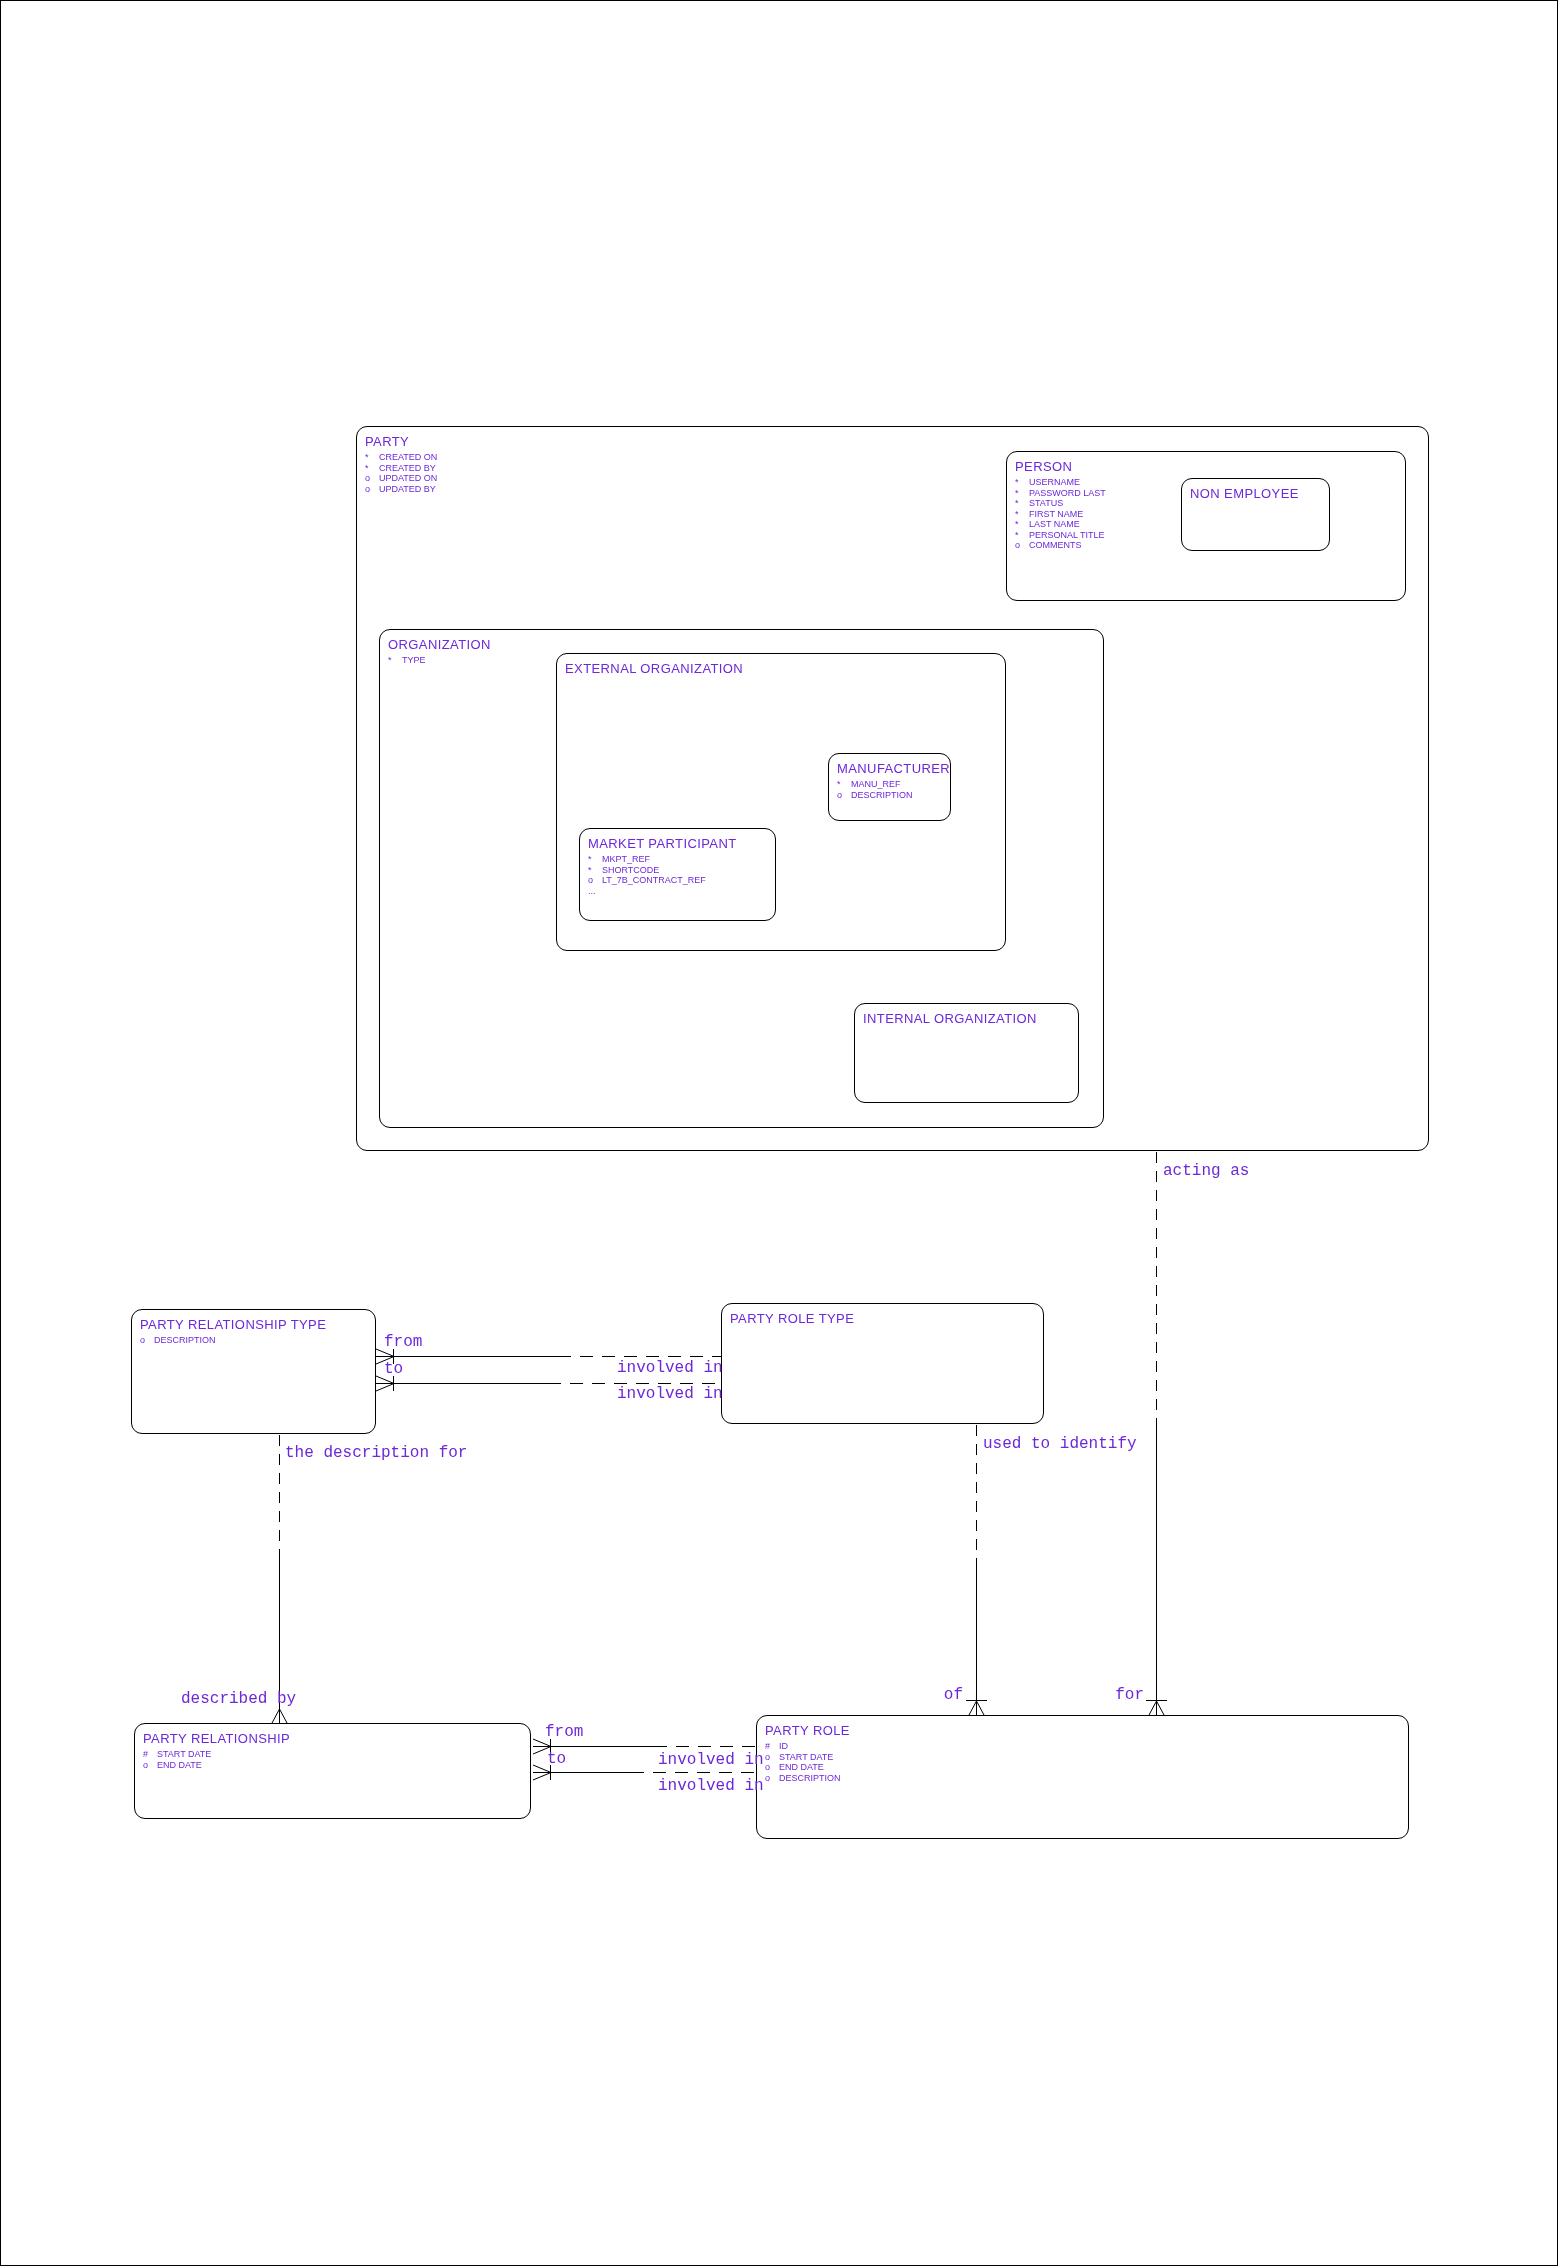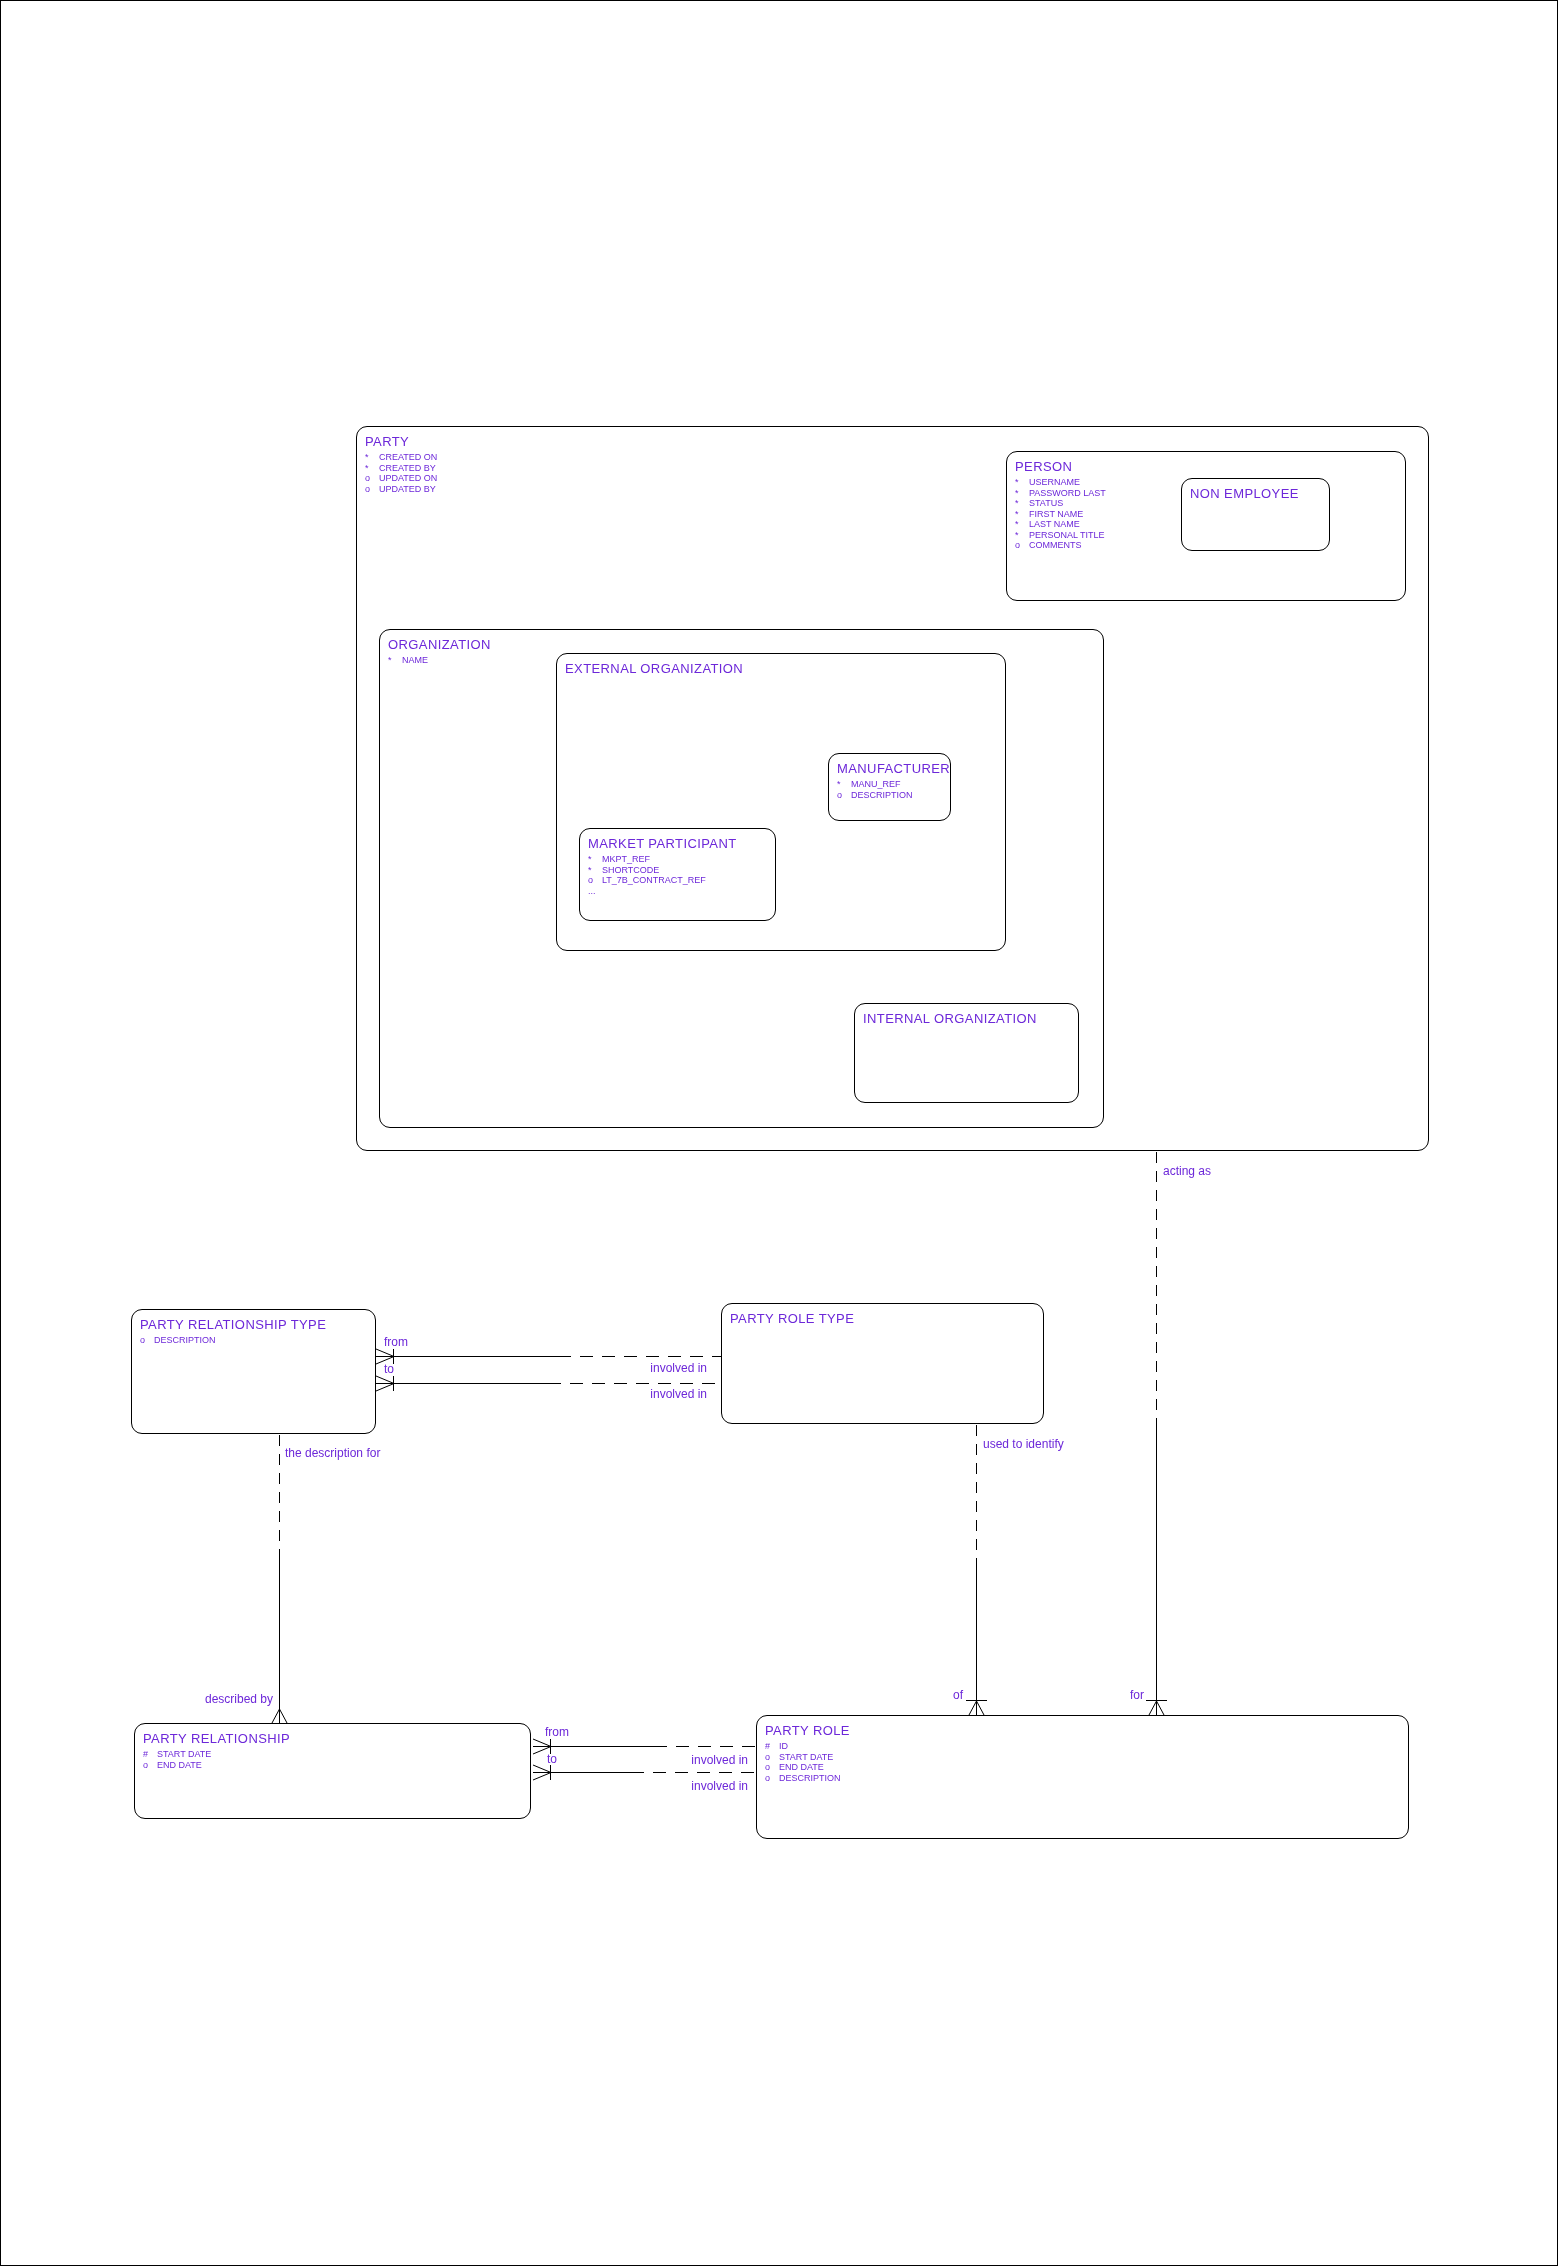--- a/index.html
+++ b/index.html
@@ -21,22 +21,23 @@
     padding:7px 8px 0 8px;
     box-sizing:border-box;
   }
   .et { font-size:13px; line-height:15px; letter-spacing:0.4px; white-space:nowrap; }
   .attrs { margin-top:3px; }
   .ar { display:flex; font-size:9px; line-height:10.5px; white-space:nowrap; }
   .ap { width:14px; flex:0 0 14px; }
   .an { }
   .rlabel {
     position:absolute;
-    font-size:12px; line-height:14px;
+    font-size:16px; line-height:14px;
     white-space:nowrap;
+    font-family:Liberation Mono, monospace;
   }
   .r-right { text-align:right; }
   #overlay { position:absolute; left:0; top:0; pointer-events:none; }
 </style>
 </head>
 <body>
 
 <div id="canvas">
 
   <svg id="overlay" width="1558" height="2266" viewBox="0 0 1558 2266">
@@ -148,21 +149,21 @@
 
   <div class="entity" style="left:1180px;top:477px;width:149px;height:73px">
     <div class="et">NON EMPLOYEE</div>
   </div>
 
   <div class="entity" style="left:378px;top:628px;width:725px;height:499px">
     <div class="et">ORGANIZATION</div>
     <div class="attrs">
       <div class="ar">
           <span class="ap">*</span>
-          <span class="an">NAME</span>
+          <span class="an">TYPE</span>
         </div>
     </div>
   </div>
 
   <div class="entity" style="left:555px;top:652px;width:450px;height:298px">
     <div class="et">EXTERNAL ORGANIZATION</div>
   </div>
 
   <div class="entity" style="left:827px;top:752px;width:123px;height:68px">
     <div class="et">MANUFACTURER</div>

